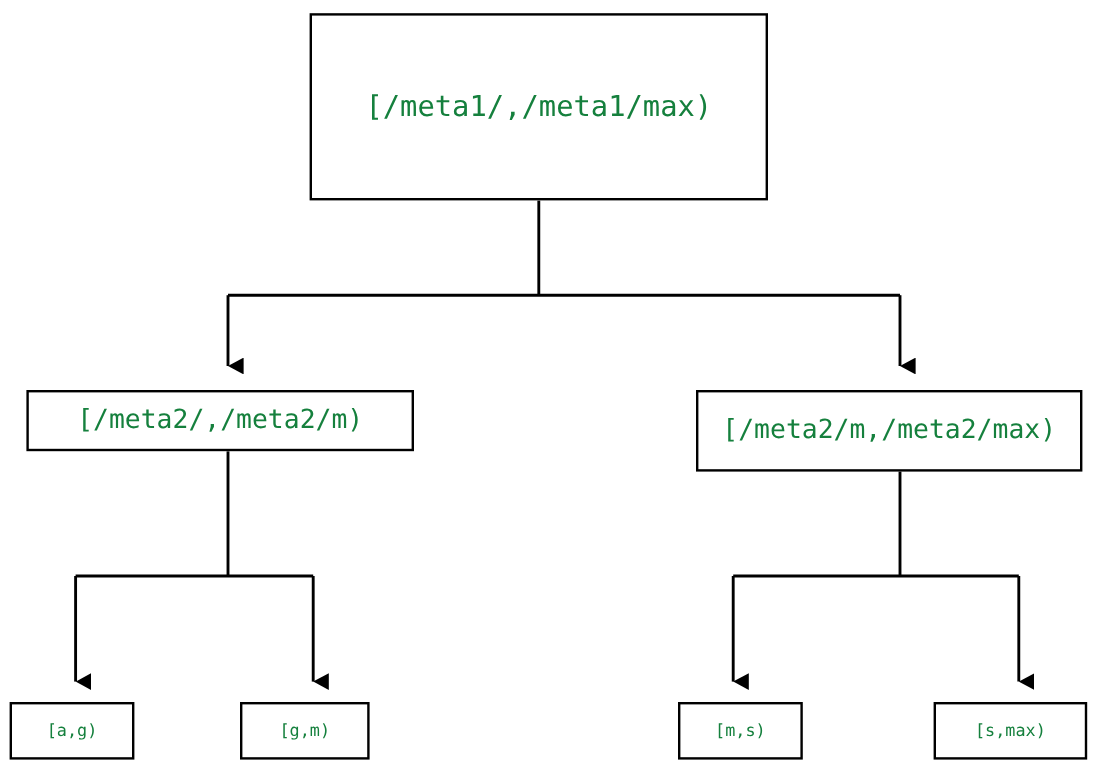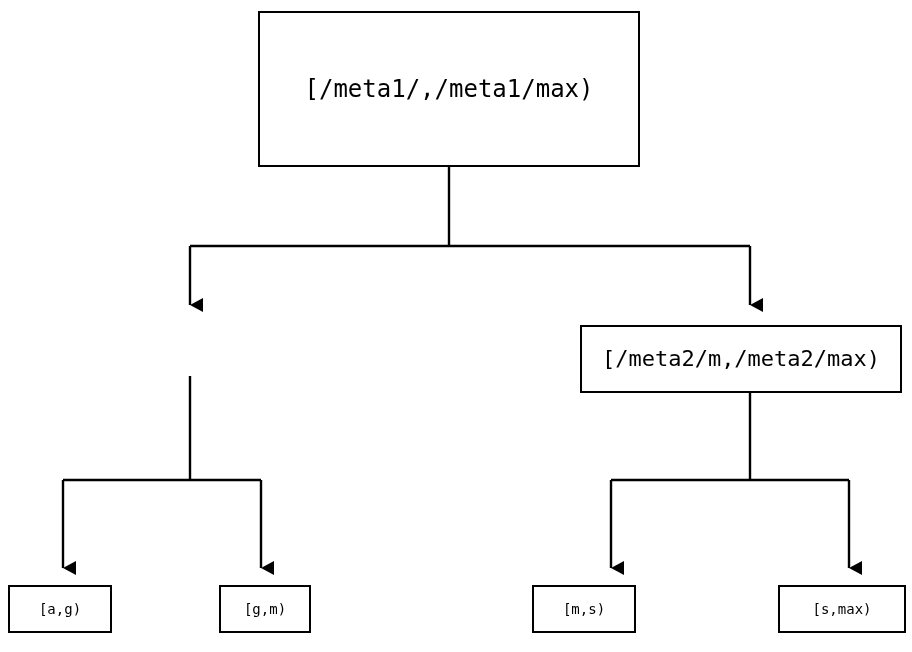--- a/index.html
+++ b/index.html
@@ -27,21 +27,21 @@
     pointer-events: none;
   }
   .node-box {
     position: absolute;
     box-sizing: border-box;
     background: #ffffff;
     border: 2px solid #000000;
     display: flex;
     align-items: center;
     justify-content: center;
-    color: #000000;
+    color: #15803d;
     white-space: pre;
     letter-spacing: 0px;
   }
   .node-label {
     display: block;
     line-height: 1;
   }
   
   #node-root {
     left: 258px;
@@ -64,22 +64,22 @@
     height: 68px;
   }
   #node-l2-left .node-label,
   #node-l2-right .node-label { font-size: 22px; }
   
   .leaf-box {
     top: 585px;
     height: 48px;
   }
   #node-leaf-ag   { left: 8px;   width: 104px; }
-  #node-leaf-gm   { left: 219px; width: 92px; }
-  #node-leaf-ms   { left: 532px; width: 104px; text-align: center; }
+  #node-leaf-gm   { left: 200px; width: 108px; }
+  #node-leaf-ms   { left: 565px; width: 104px; text-align: center; }
   #node-leaf-smax { left: 778px; width: 128px; }
   .leaf-box .node-label { font-size: 14px; }
 </style>
 </head>
 <body>
 
 <div id="diagram-root">
 
   <svg id="edge-layer" width="912" height="652" viewBox="0 0 912 652" xmlns="http://www.w3.org/2000/svg">
     <defs>
@@ -107,20 +107,23 @@
       <path d="M 611 480 L 849 480"></path>
       <path d="M 611 480 L 611 568" marker-end="url(#arrowhead-down)"></path>
       <path d="M 849 480 L 849 568" marker-end="url(#arrowhead-down)"></path>
     </g>
   </svg>
 
   <div class="node-box" id="node-root">
     <span class="node-label">[/meta1/,/meta1/max)</span>
   </div>
 
+  <div class="node-box" id="node-l2-left">
+    <span class="node-label">[/meta2/,/meta2/m)</span>
+  </div>
 
   <div class="node-box" id="node-l2-right">
     <span class="node-label">[/meta2/m,/meta2/max)</span>
   </div>
 
   <div class="node-box leaf-box" id="node-leaf-ag">
     <span class="node-label">[a,g)</span>
   </div>
 
   <div class="node-box leaf-box" id="node-leaf-gm">

